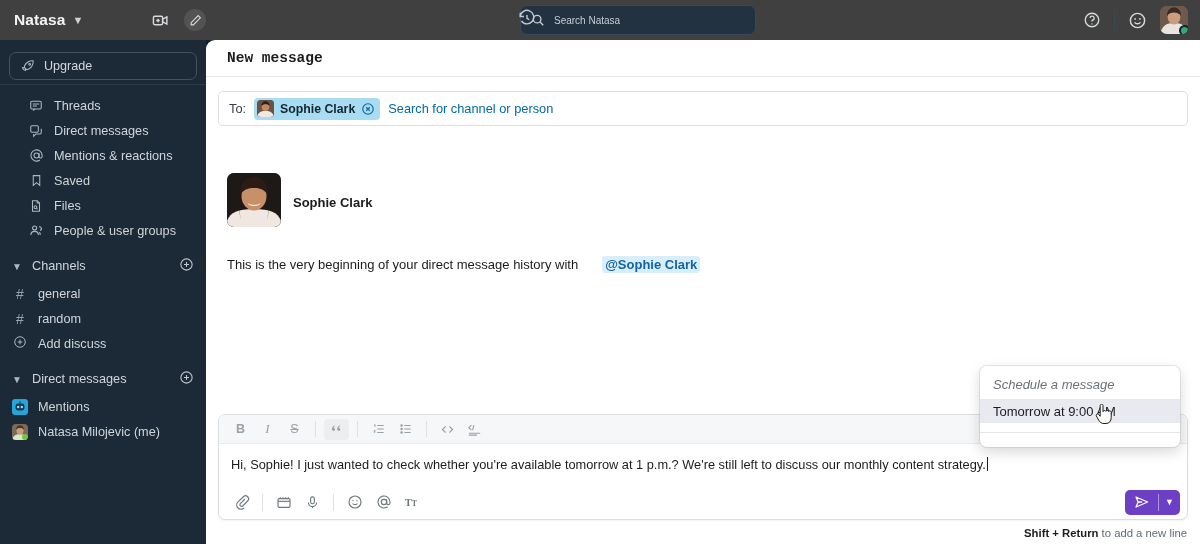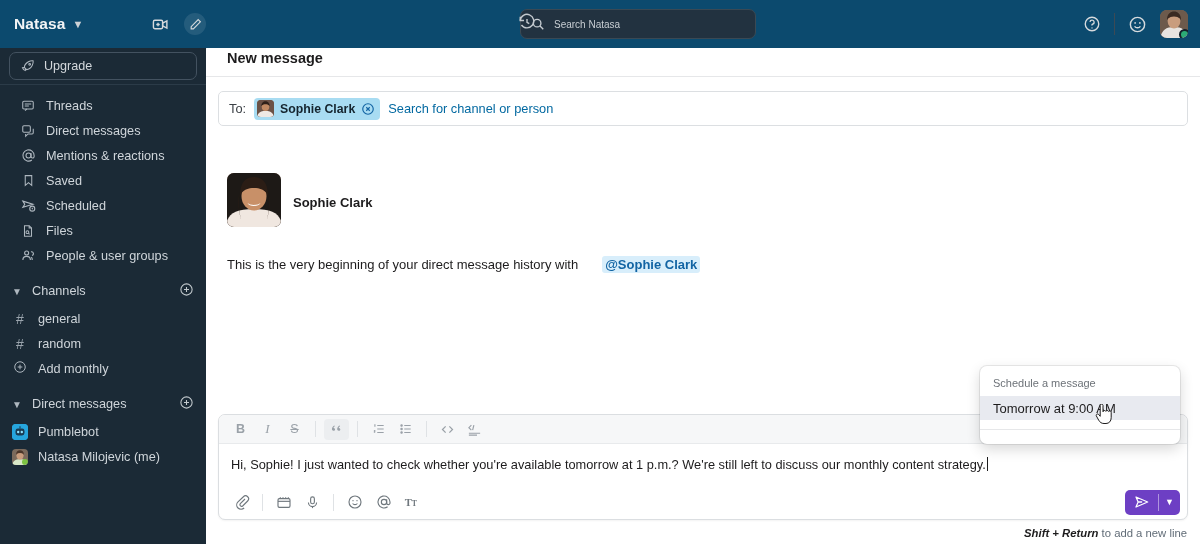--- a/index.html
+++ b/index.html
@@ -6,22 +6,22 @@
   html, body {
     width: 1200px; height: 544px;
     font-family: "Liberation Sans", sans-serif;
     overflow: hidden;
     background: #111b21;
   }
   #app { position: relative; width: 1200px; height: 544px; background: #14202a; }
 
   
   .topbar {
-    position: absolute; top: 0; left: 0; width: 1200px; height: 48px;
-    background: #0c4a6e; display: flex; align-items: center; z-index: 20;
+    position: absolute; top: 0; left: 0; width: 1200px; height: 40px;
+    background: #404040; display: flex; align-items: center; z-index: 20;
   }
   .workspace {
     width: 206px; height: 40px; display: flex; align-items: center;
     padding-left: 14px; gap: 6px;
   }
   .ws-name { color: #f3f4f5; font-size: 15.5px; font-weight: bold; letter-spacing: .1px; }
   .ws-caret { color: #cdd2d6; font-size: 11px; margin-left: 1px; }
   .ws-spacer { flex: 1; }
   .ws-icon { color: #d6dadd; display: flex; align-items: center; justify-content: center; }
   .ws-icon.circ {
@@ -56,21 +56,21 @@
     background: #1b2a36; padding-top: 12px; overflow: hidden;
   }
   .upgrade {
     margin: 0 9px 2px 9px; height: 28px; border-radius: 7px;
     border: 1px solid #435260; display: flex; align-items: center;
     gap: 9px; padding-left: 10px; color: #d3d8dc; font-size: 12.6px;
   }
   .sb-sep { height: 1px; background: #2b3b48; margin: 4px 0 8px 0; }
   .nav-item {
     height: 25px; display: flex; align-items: center; gap: 10px;
-    padding-left: 20px; color: #cfd5da; font-size: 12.7px;
+    padding-left: 28px; color: #cfd5da; font-size: 12.7px;
   }
   .nav-item .ico { width: 16px; display: flex; justify-content: center; color: #aeb7bf; }
   .section {
     height: 30px; display: flex; align-items: center; gap: 8px;
     padding: 0 12px 0 10px; color: #cfd5da; font-size: 12.7px; margin-top: 8px;
   }
   .section .chev { width: 14px; color: #aeb7bf; font-size: 10px; display: flex; justify-content: center; }
   .section .sp { flex: 1; }
   .section .plus { color: #c3cace; }
   .ch-item {
@@ -82,20 +82,21 @@
   .bot-av { background: #2aa8e0; display: flex; align-items: center; justify-content: center; }
 
   
   .main {
     position: absolute; top: 40px; left: 206px; width: 994px; height: 504px;
     background: #ffffff; border-top-left-radius: 9px; overflow: hidden;
   }
   .main-head {
     height: 37px; display: flex; align-items: center; padding-left: 21px;
     border-bottom: 1px solid #e6e7e9;
+    font-family: Liberation Mono, monospace;
   }
   .main-head .t { font-size: 14.5px; font-weight: bold; color: #1d1c1d; }
 
   .to-row { padding: 14px 12px 0 12px; }
   .to-field {
     height: 35px; border: 1px solid #dcdfe2; border-radius: 5px;
     display: flex; align-items: center; padding: 0 10px; gap: 8px;
   }
   .to-label { font-size: 12.8px; color: #3c4146; }
   .chip {
@@ -150,30 +151,30 @@
     display: flex; align-items: stretch; height: 25px;
     background: #6d3fc4; border-radius: 5px; overflow: hidden;
   }
   .send-main { width: 33px; display: flex; align-items: center; justify-content: center; }
   .send-split { width: 1px; background: rgba(255,255,255,.45); margin: 4px 0; }
   .send-caret { width: 21px; display: flex; align-items: center; justify-content: center; color: #fff; font-size: 9px; }
   .hint {
     position: absolute; right: 13px; bottom: 5px;
     font-size: 11.3px; color: #616c77;
   }
-  .hint b { color: #1d1c1d; font-style: italic; }
+  .hint b { color: #1d1c1d; }
 
   
   .dropdown {
     position: absolute; left: 980px; top: 366px; width: 200px;
     background: #fff; border-radius: 7px;
     box-shadow: 0 0 0 1px rgba(29,28,29,.09), 0 5px 14px rgba(0,0,0,.16);
     padding: 8px 0 6px 0; z-index: 60;
   }
-  .dd-label { font-size: 11px; color: #6d7278; padding: 3px 13px 7px 13px; }
+  .dd-label { font-size: 13px; color: #6d7278; padding: 3px 13px 7px 13px; font-style: italic; }
   .dd-item {
     height: 24px; display: flex; align-items: center; padding: 0 13px;
     font-size: 13px; color: #1d1c1d;
   }
   .dd-item.hover { background: #e8eaf0; }
   .dd-div { height: 1px; background: #e6e7e9; margin: 9px 0 8px 0; }
   .cursor-ptr { position: absolute; left: 1095px; top: 404px; z-index: 70; }
 </style>
 </head>
 <body>
@@ -290,30 +291,20 @@
     <div class="nav-item">
       <span class="ico">
         <svg width="13" height="13" viewBox="0 0 24 24" fill="none" stroke="currentColor" stroke-width="1.9">
           <path d="M6 3h12v18l-6-5-6 5z"></path>
         </svg>
       </span>
       <span>Saved</span>
     </div>
     <div class="nav-item">
       <span class="ico">
-        <svg width="15" height="15" viewBox="0 0 24 24" fill="none" stroke="currentColor" stroke-width="1.8">
-          <path d="M3 5l16 5-16 5 3-5z"></path>
-            <circle cx="18" cy="17" r="4"></circle>
-            <path d="M18 15.5V17l1 .8"></path>
-        </svg>
-      </span>
-      <span>Scheduled</span>
-    </div>
-    <div class="nav-item">
-      <span class="ico">
         <svg width="14" height="14" viewBox="0 0 24 24" fill="none" stroke="currentColor" stroke-width="1.8">
           <path d="M14 3H6v18h12V7z"></path>
             <path d="M14 3v4h4"></path>
             <circle cx="11" cy="14" r="2.4"></circle>
             <path d="M12.8 15.8L14.6 17.6"></path>
         </svg>
       </span>
       <span>Files</span>
     </div>
     <div class="nav-item">
@@ -346,21 +337,21 @@
       <span class="hash">#</span>
       <span>random</span>
     </div>
     <div class="ch-item">
       <span class="hash" style="color:#aeb7bf">
         <svg width="14" height="14" viewBox="0 0 24 24" fill="none" stroke="currentColor" stroke-width="1.7">
           <circle cx="12" cy="12" r="9"></circle>
             <path d="M12 8v8M8 12h8"></path>
         </svg>
       </span>
-      <span>Add monthly</span>
+      <span>Add discuss</span>
     </div>
 
     <div class="section">
       <span class="chev">▼</span>
       <span>Direct messages</span>
       <span class="sp"></span>
       <span class="plus">
         <svg width="15" height="15" viewBox="0 0 24 24" fill="none" stroke="currentColor" stroke-width="1.7">
           <circle cx="12" cy="12" r="9"></circle>
             <path d="M12 8v8M8 12h8"></path>
@@ -370,21 +361,21 @@
     <div class="ch-item">
       <span class="mini-av bot-av">
         <svg width="16" height="16" viewBox="0 0 16 16">
           <rect width="16" height="16" fill="#26a5dd"></rect>
           <rect x="3.5" y="4.5" width="9" height="7" rx="2.4" fill="#1b3b52"></rect>
           <circle cx="6.2" cy="8" r="1.2" fill="#8fe3ff"></circle>
             <circle cx="9.8" cy="8" r="1.2" fill="#8fe3ff"></circle>
           <path d="M8 2.2v2.3" stroke="#1b3b52" stroke-width="1.1"></path>
         </svg>
       </span>
-      <span>Pumblebot</span>
+      <span>Mentions</span>
     </div>
     <div class="ch-item">
       <span class="mini-av">
         <svg width="16" height="16" viewBox="0 0 16 16">
           <rect width="16" height="16" fill="#7b6a5c"></rect>
           <path d="M0 16c1-4 3-5.8 8-5.8s7 1.8 8 5.8z" fill="#d9e8c8"></path>
           <ellipse cx="8" cy="6.2" rx="3.6" ry="4.2" fill="#c99d7e"></ellipse>
           <path d="M4 6C4 2.6 5.9 1.2 8 1.2S12 2.6 12 6c0 0-1-2-4-2S4 6 4 6z" fill="#4a3529"></path>
           <circle cx="13" cy="13" r="3" fill="#7cc242"></circle>
         </svg>

